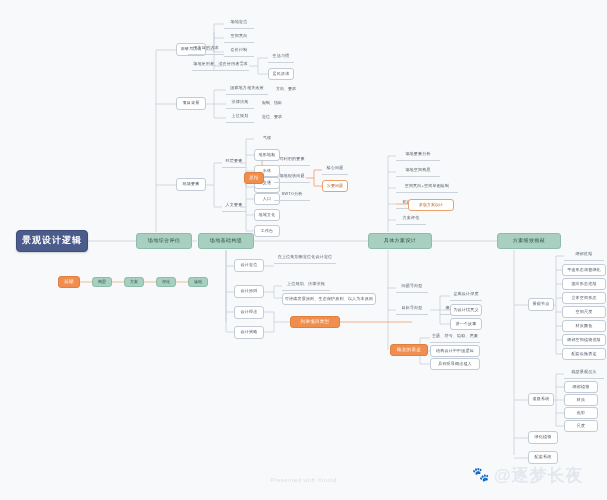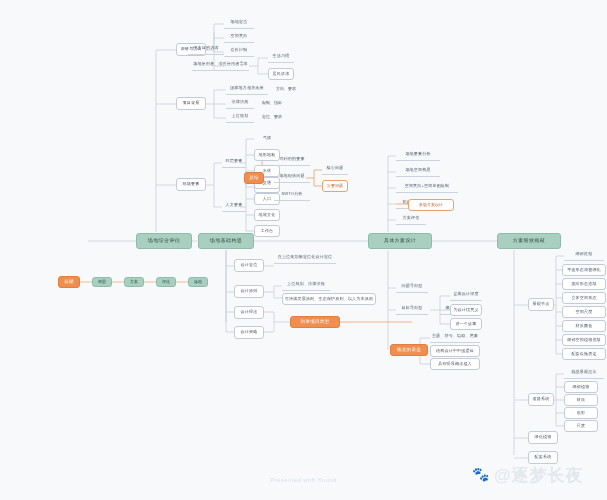--- a/index.html
+++ b/index.html
@@ -144,20 +144,21 @@
       <path d="M262 160 V196"></path>
       <path d="M262 160 H274 M262 178 H274 M262 196 H274"></path>
       <path d="M306 178 H314"></path>
       <path d="M314 170 V186"></path>
       <path d="M314 170 H322 M314 186 H322"></path>
       <path d="M290 322 H412"></path>
       <path d="M396 204 H408"></path>
     </g>
   </svg>
 
+  <div class="node n-root" style="left:16px;top:230px;width:72px;height:22px;">景观设计逻辑</div>
 
   <div class="node n-orange" style="left:58px;top:276px;width:22px;height:12px;">前期</div>
   <div class="node legend-green" style="left:92px;top:277px;width:20px;height:10px;">构思</div>
   <div class="node legend-green" style="left:124px;top:277px;width:20px;height:10px;">方案</div>
   <div class="node legend-green" style="left:156px;top:277px;width:20px;height:10px;">深化</div>
   <div class="node legend-green" style="left:188px;top:277px;width:20px;height:10px;">落地</div>
   <svg class="links">
     <g fill="none" stroke="#eda06b" stroke-width="0.7">
       <path d="M80 282 H92"></path>
         <path d="M112 282 H124"></path>

